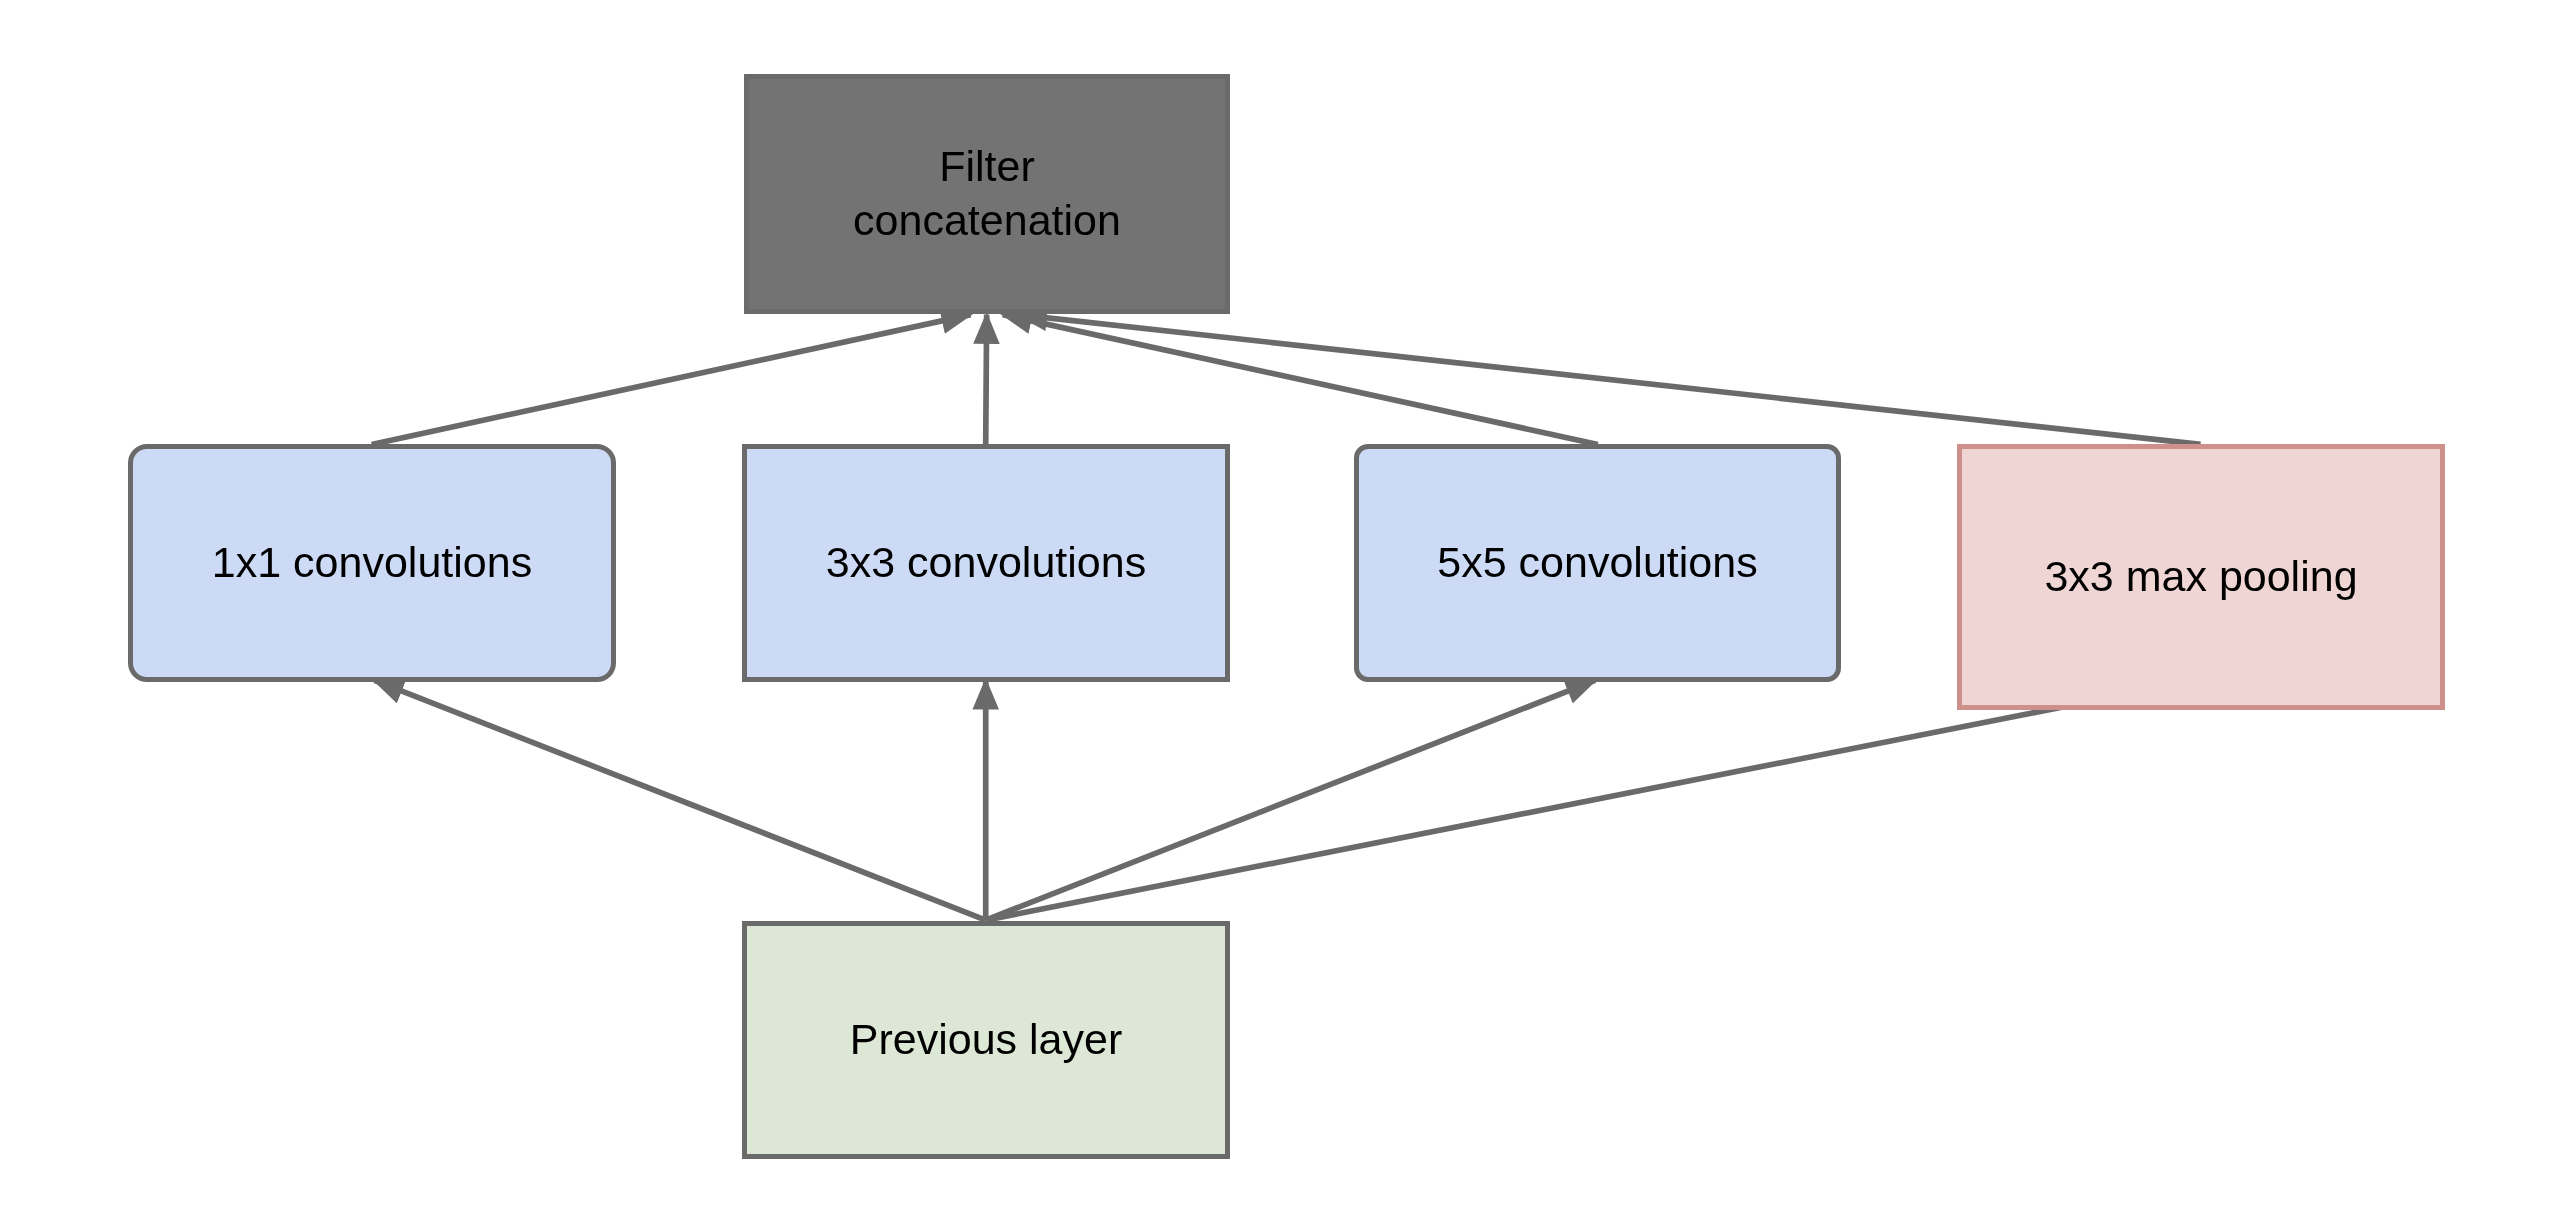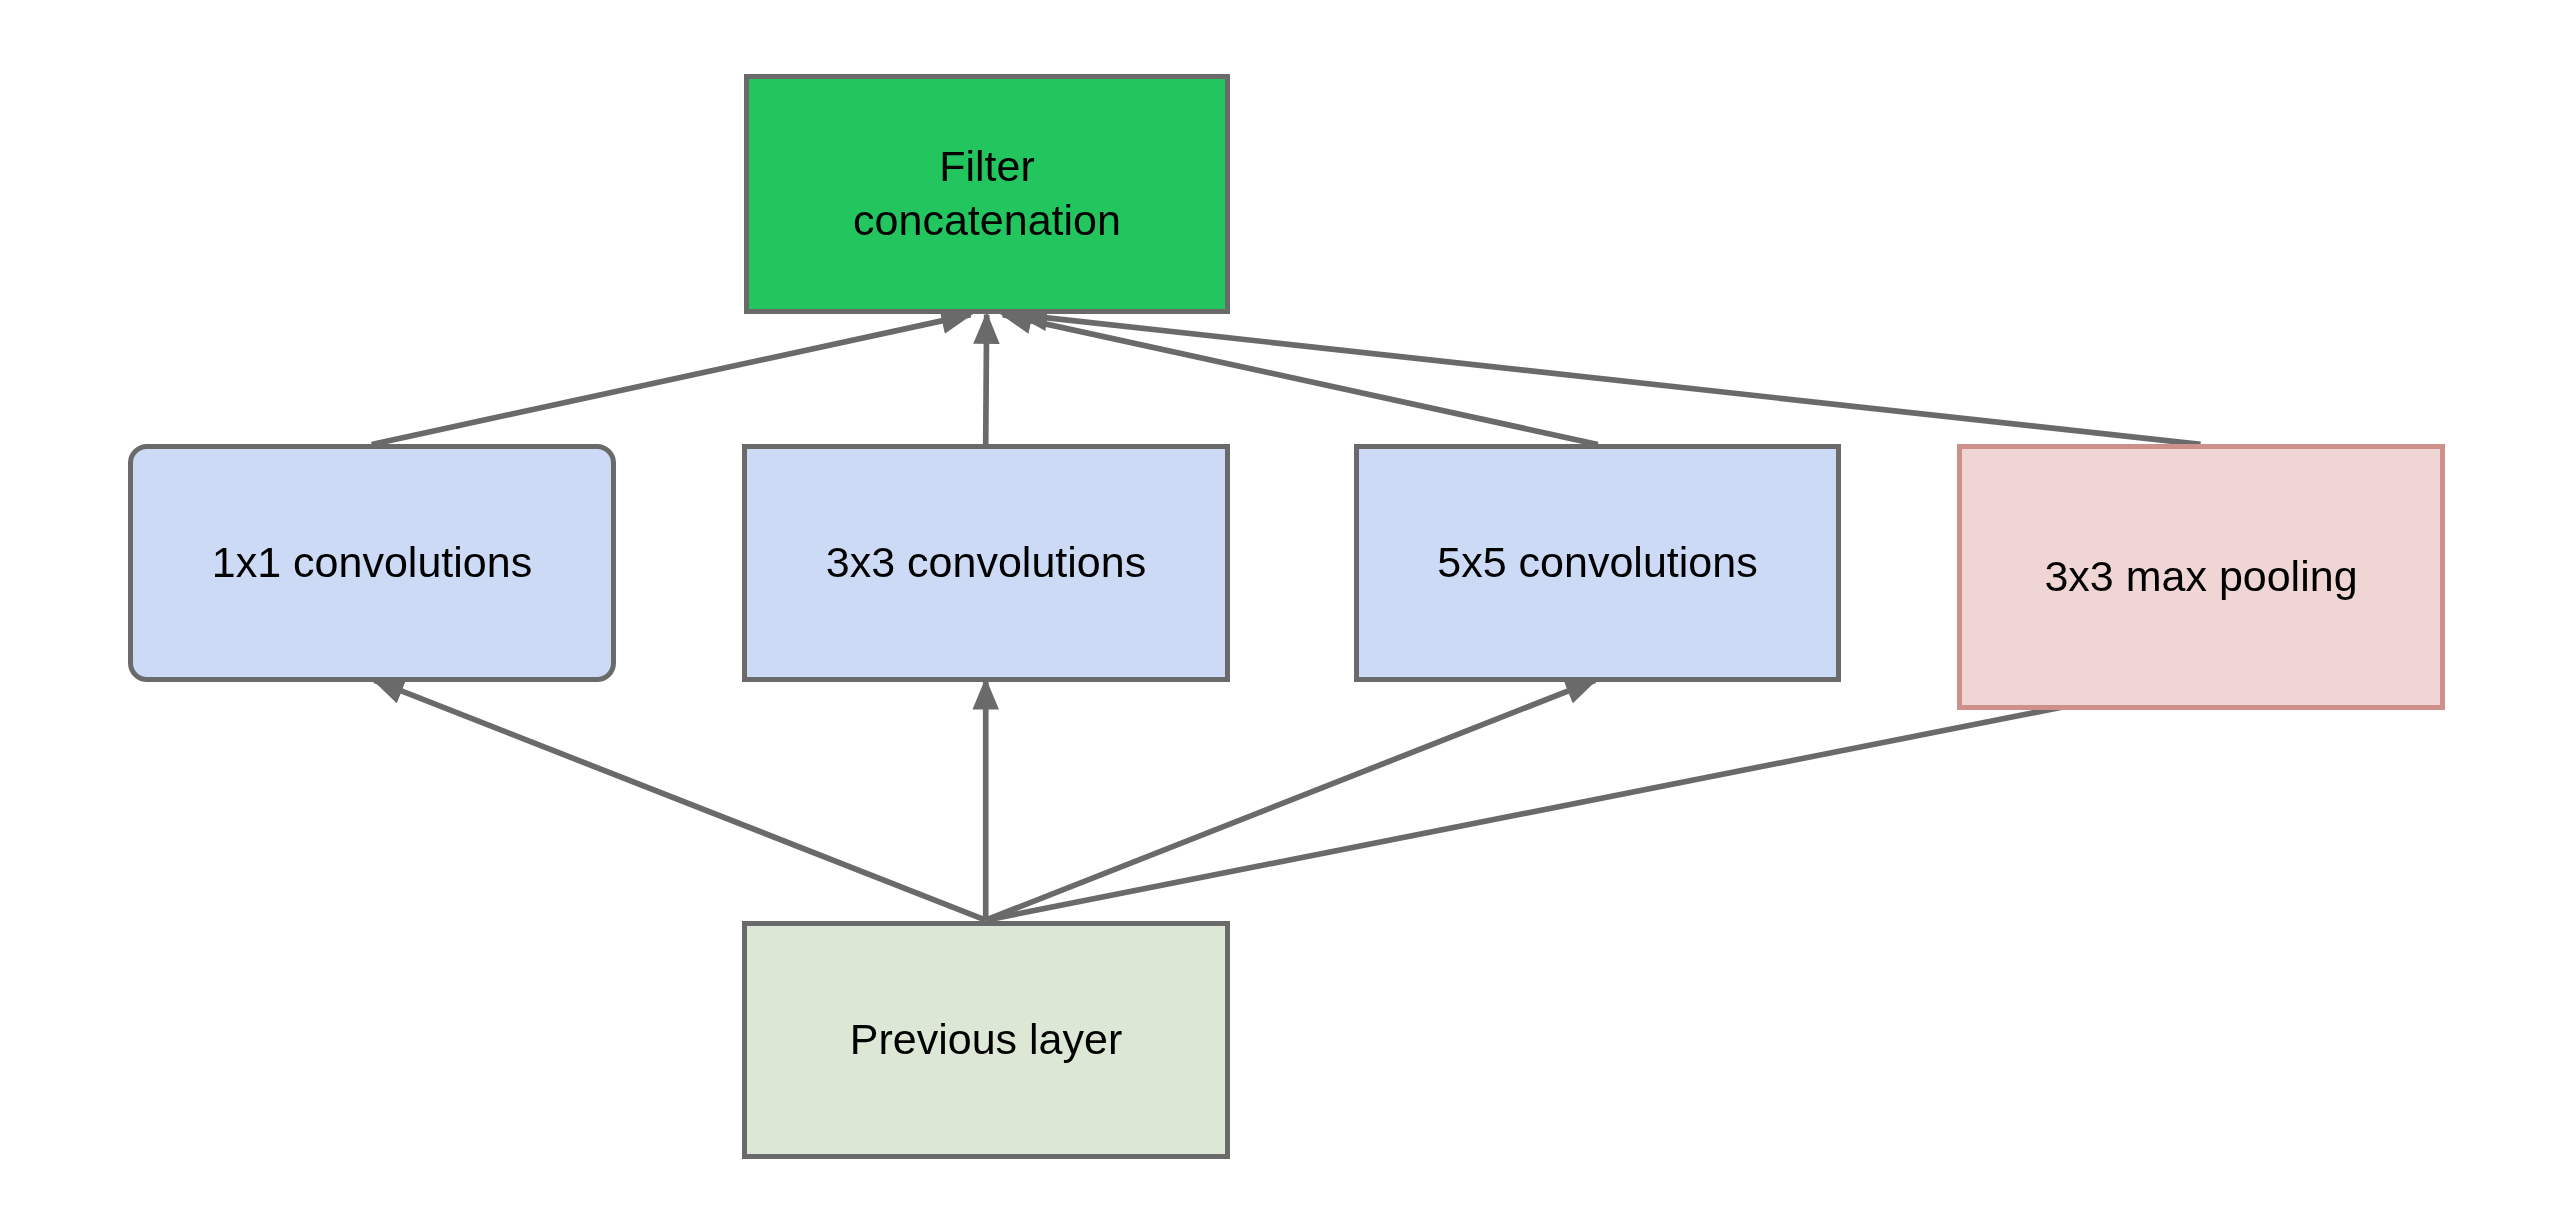--- a/index.html
+++ b/index.html
@@ -65,34 +65,34 @@
     <line x1="1040" y1="469" x2="1041" y2="332" marker-end="url(#ah)"></line>
     <line x1="1686" y1="469" x2="1058" y2="332" marker-end="url(#ah)"></line>
     <line x1="2322" y1="469" x2="1074" y2="332" marker-end="url(#ah)"></line>
 
     <line x1="1040" y1="971" x2="395" y2="718" marker-end="url(#ah)"></line>
     <line x1="1040" y1="971" x2="1040" y2="718" marker-end="url(#ah)"></line>
     <line x1="1040" y1="971" x2="1683" y2="718" marker-end="url(#ah)"></line>
     <line x1="1040" y1="971" x2="2318" y2="718" marker-end="url(#ah)"></line>
   </svg>
 
-  <div class="node n-filter" style="background-color: #22c55e; border-color: rgb(106, 106, 106);">
+  <div class="node n-filter" style="background-color: #737373; border-color: rgb(106, 106, 106);">
     <span>Filter
 concatenation</span>
   </div>
 
   <div class="node n-conv1" style="background-color: rgb(204, 218, 245); border-color: rgb(106, 106, 106);">
     <span>1x1 convolutions</span>
   </div>
 
   <div class="node n-conv3" style="background-color: rgb(204, 218, 245); border-color: rgb(106, 106, 106);">
     <span>3x3 convolutions</span>
   </div>
 
-  <div class="node n-conv5" style="background-color: rgb(204, 218, 245); border-color: rgb(106, 106, 106);">
+  <div class="node n-conv5" style="background-color: rgb(204, 218, 245); border-color: rgb(106, 106, 106); border-radius: 14px;">
     <span>5x5 convolutions</span>
   </div>
 
   <div class="node n-pool" style="background-color: rgb(239, 213, 211); border-color: rgb(205, 144, 139);">
     <span>3x3 max pooling</span>
   </div>
 
   <div class="node n-prev" style="background-color: rgb(220, 232, 213); border-color: rgb(106, 106, 106);">
     <span>Previous layer</span>
   </div>

